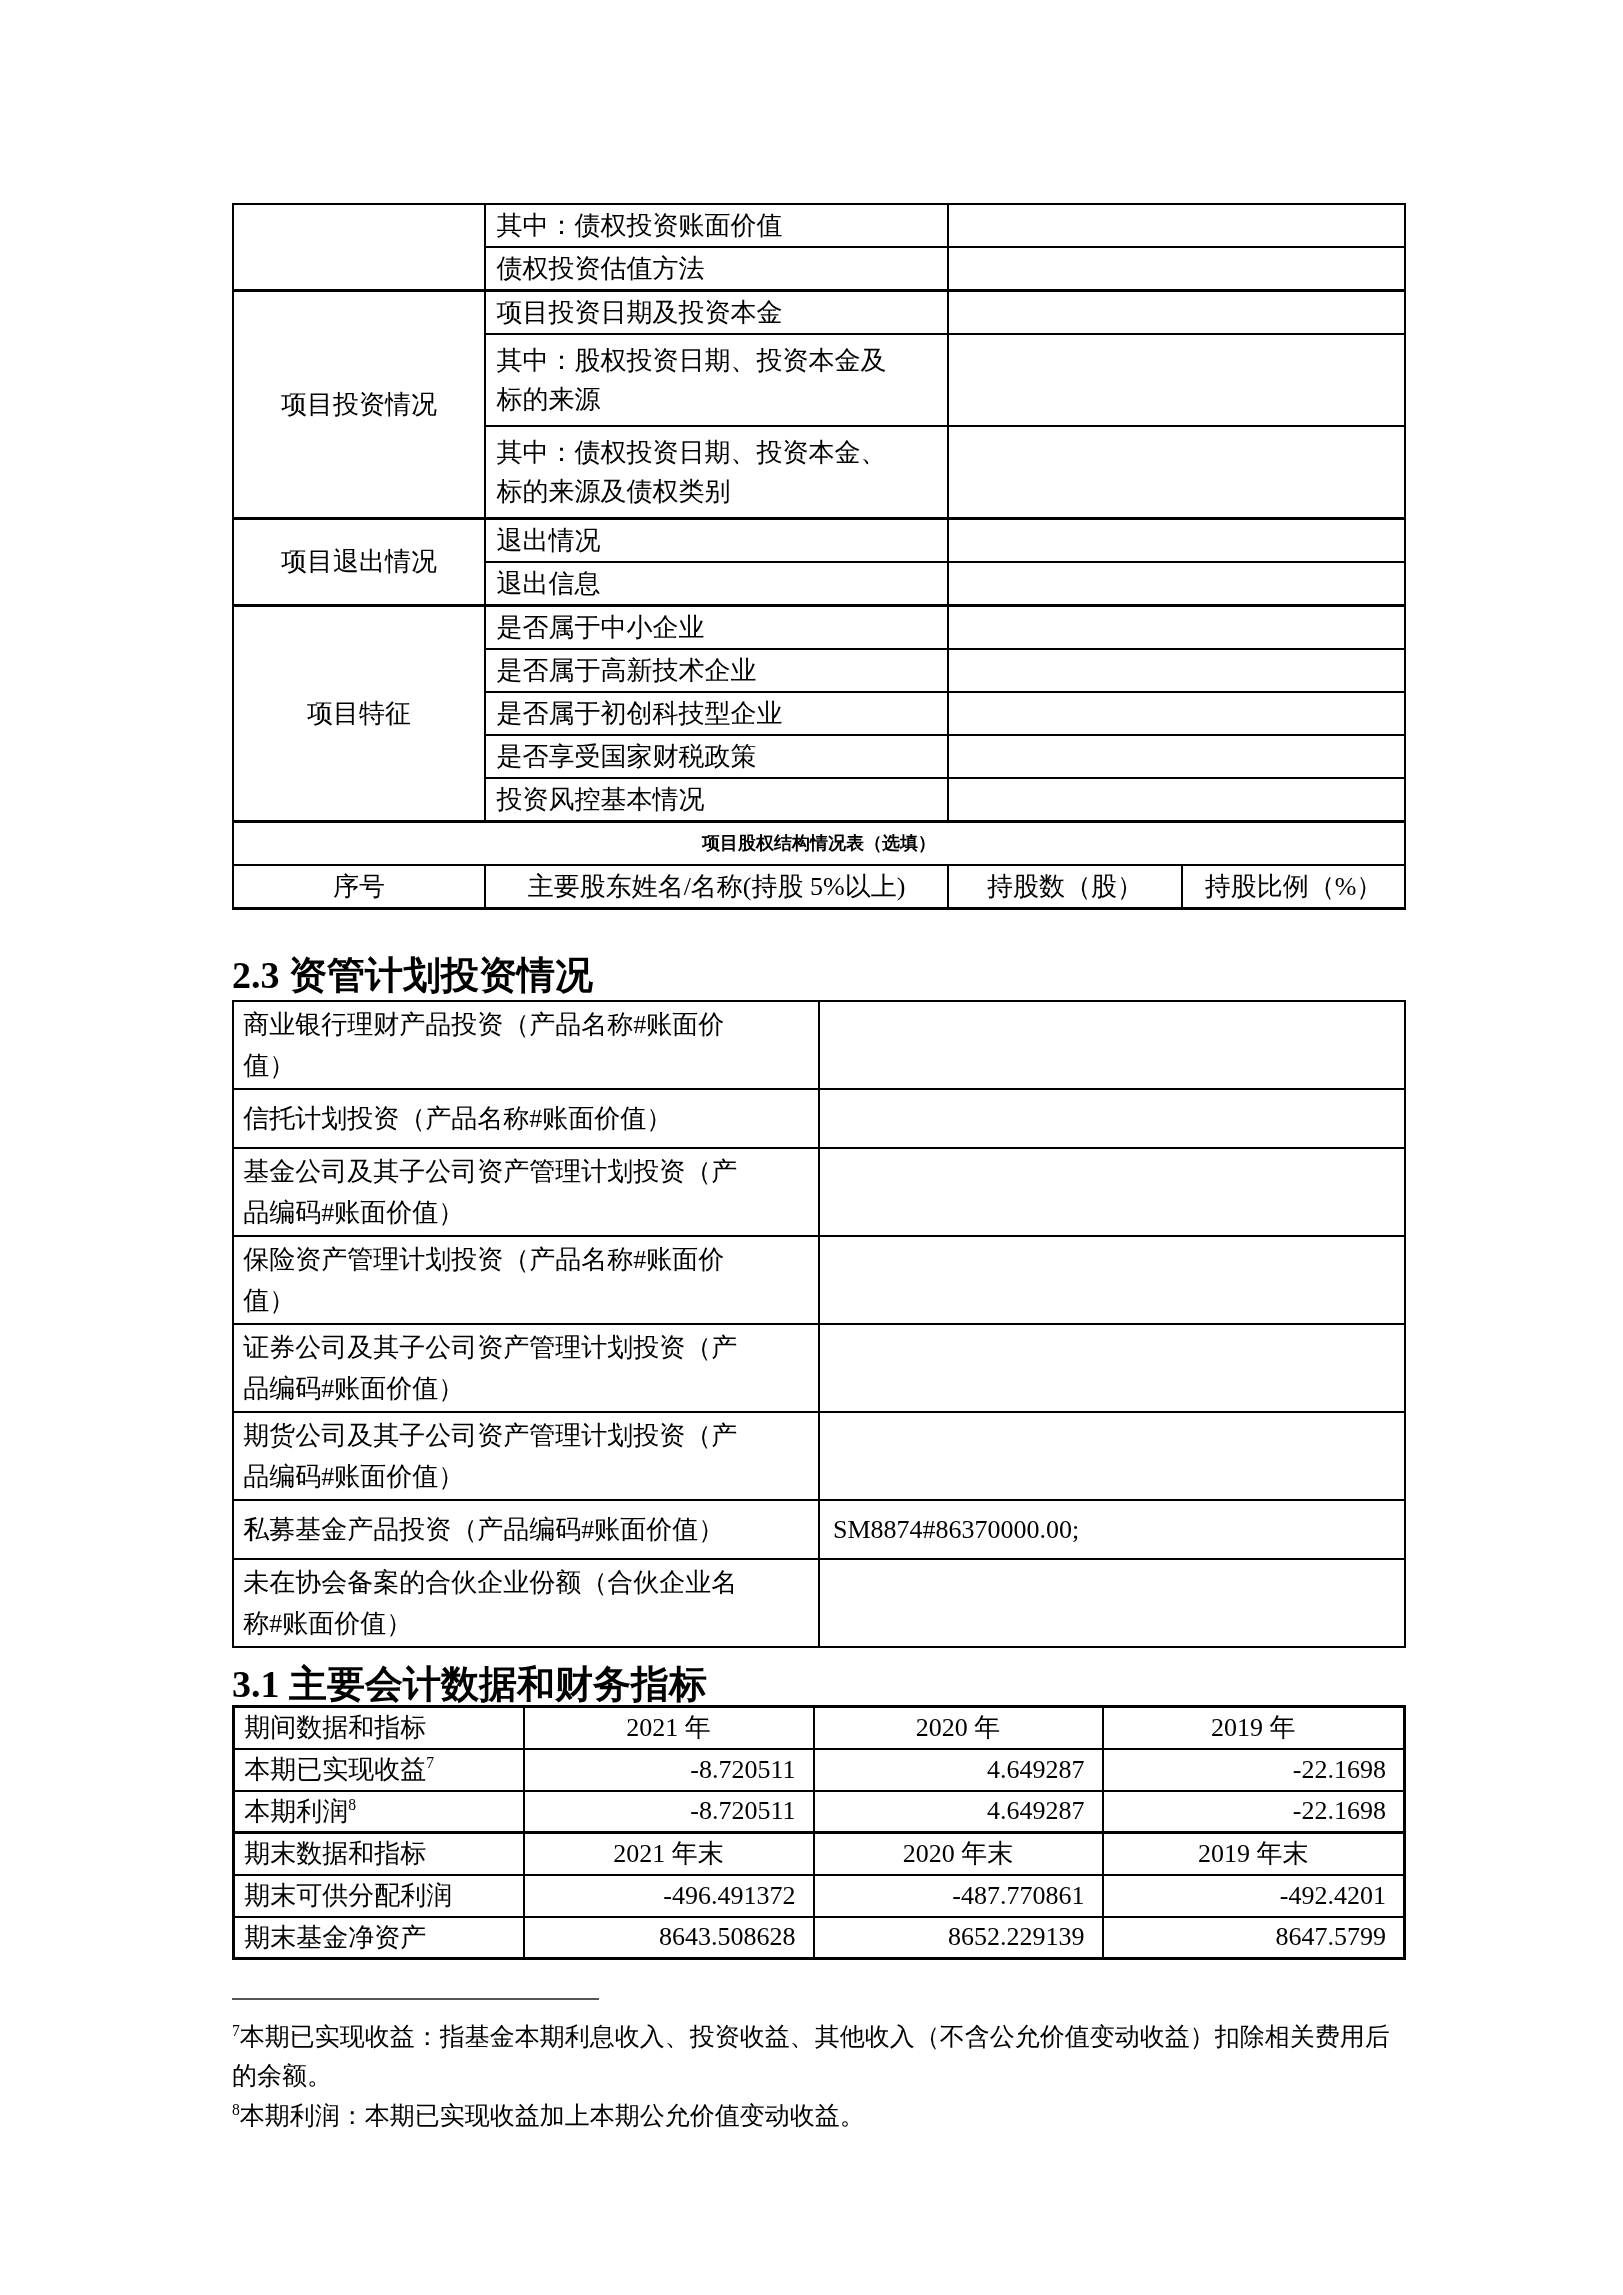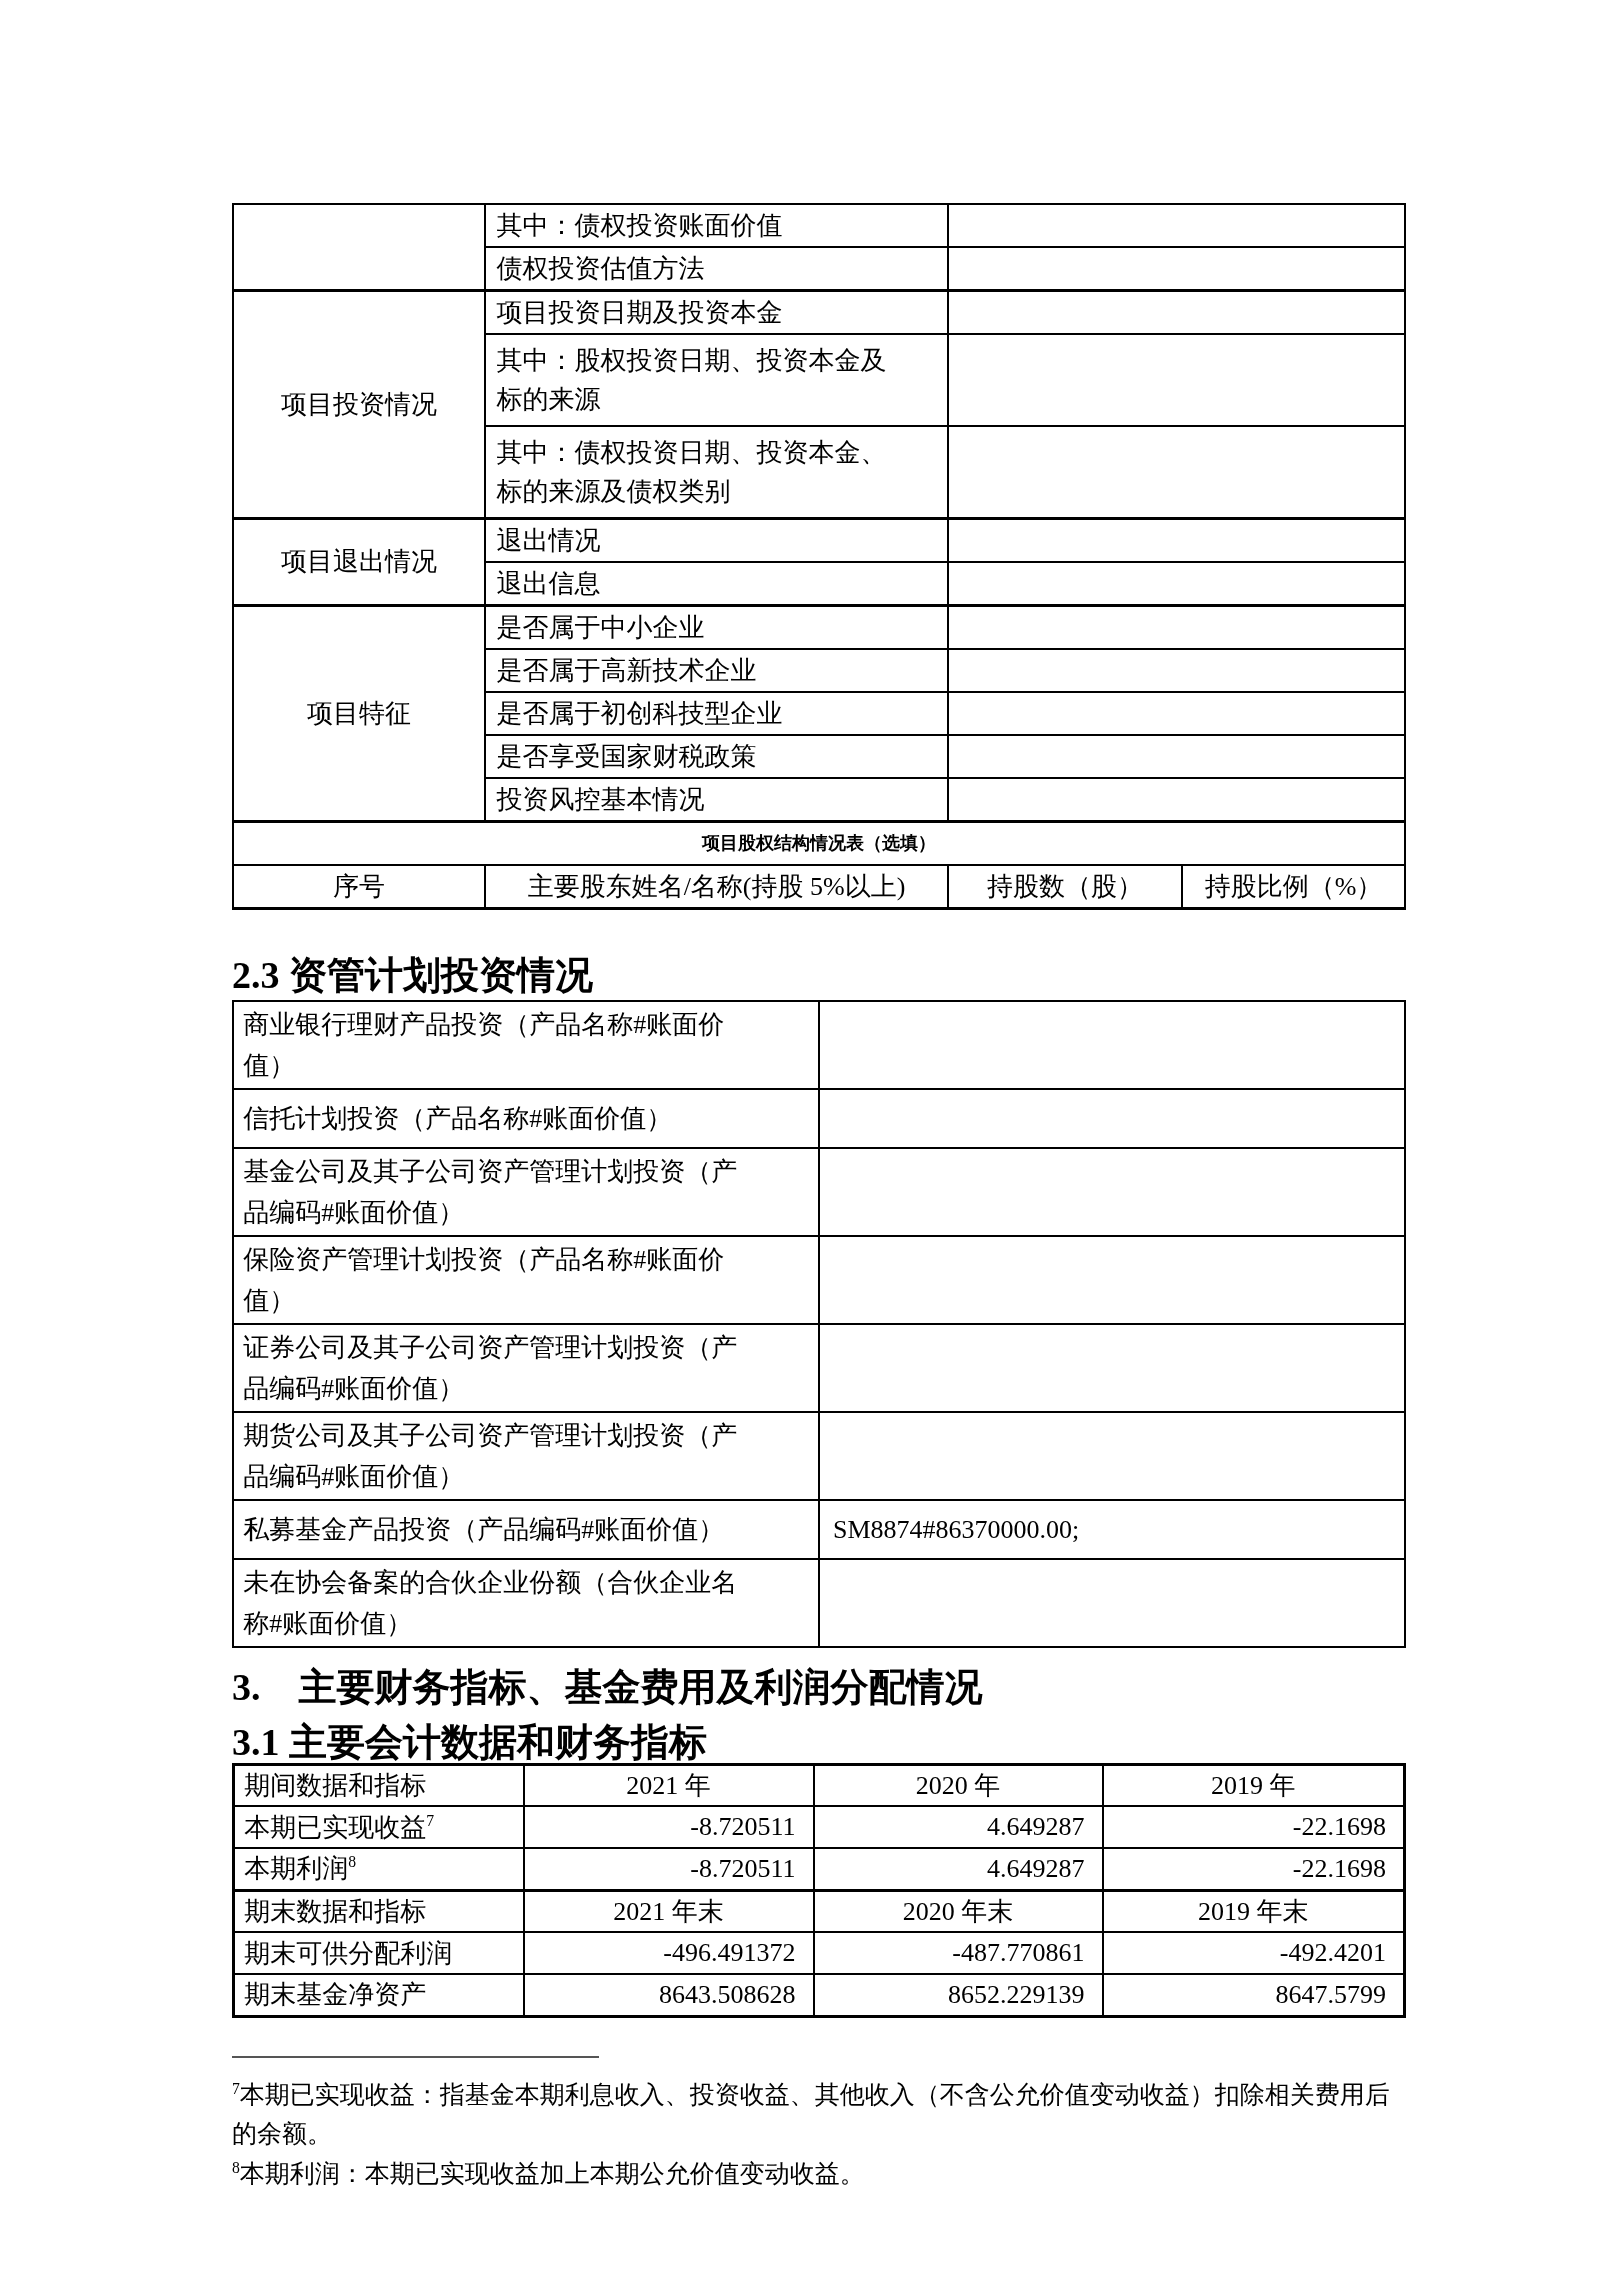--- a/index.html
+++ b/index.html
@@ -177,21 +177,20 @@
       <td class="v">SM8874#86370000.00;</td>
     </tr>
     <tr>
       <td class="l pre">未在协会备案的合伙企业份额（合伙企业名
 称#账面价值）</td>
       <td class="v"></td>
     </tr>
   </tbody>
     </table>
 
-  <div class="sec h3">3.　主要财务指标、基金费用及利润分配情况</div>
   <div class="sec h31">3.1 主要会计数据和财务指标</div>
 
   <table class="t3">
     <colgroup>
         <col style="width:290px">
         <col style="width:290px">
         <col style="width:289px">
         <col style="width:302px">
       </colgroup>
     <tbody>

